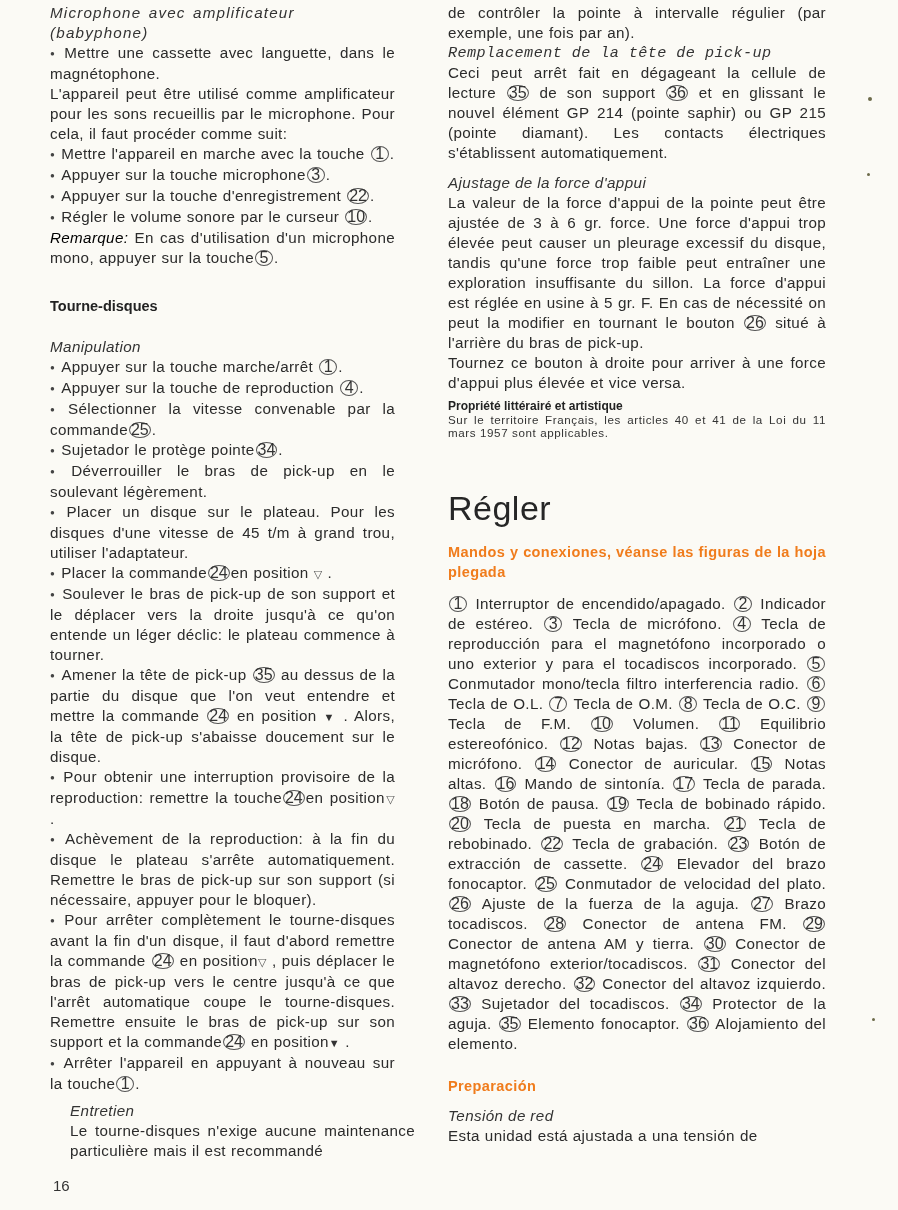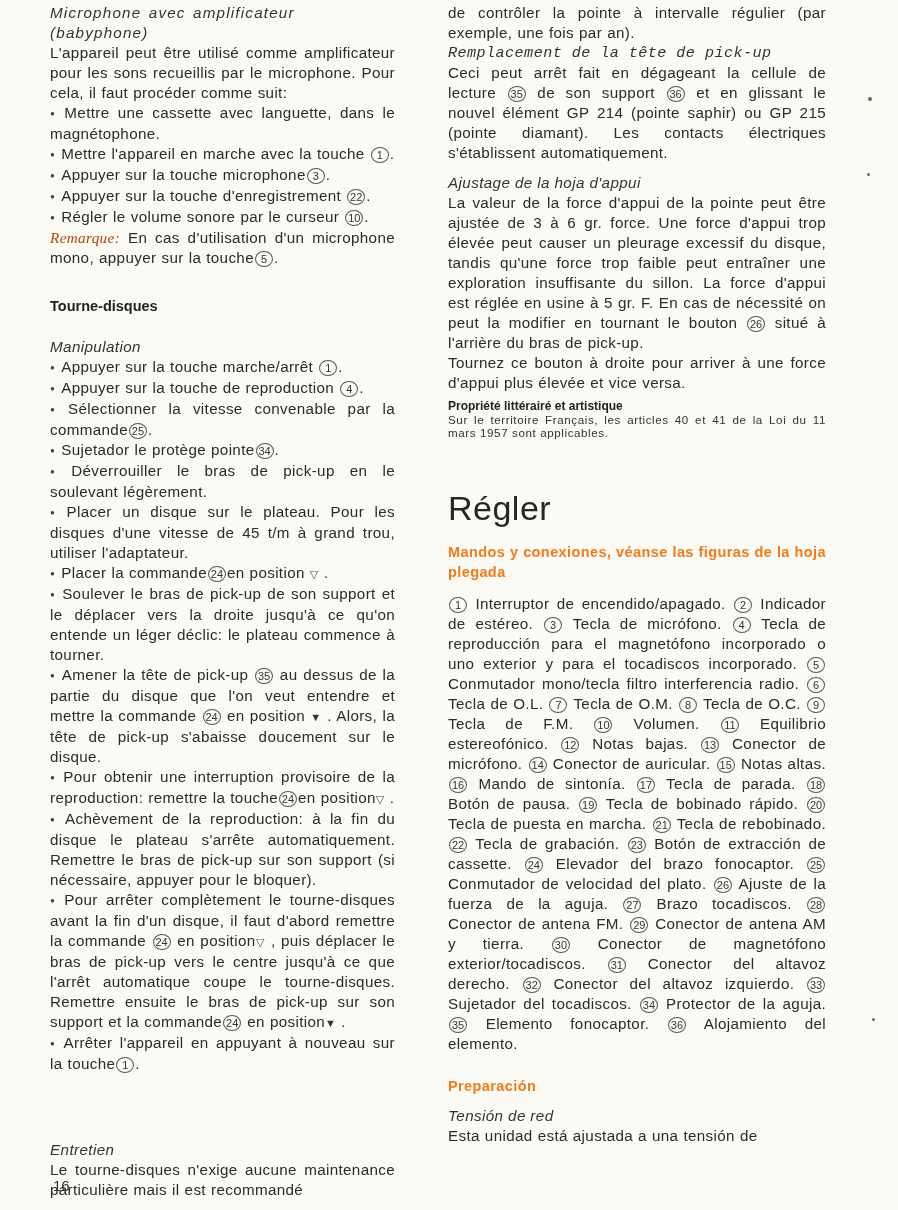--- a/index.html
+++ b/index.html
@@ -11,48 +11,48 @@
       position: relative;
     }
     .page { position: absolute; left: 0; top: 0; width: 898px; height: 1210px; }
     .col { position: absolute; top: 0; }
     .col-left { left: 50px; width: 345px; }
     .col-right { left: 448px; width: 378px; }
     .p {
       font-size: 15.2px; line-height: 20px; margin: 0;
       text-align: justify; letter-spacing: 0.35px; word-spacing: 0.5px;
     }
-    .it { font-style: italic; color: #c2410c; font-family: Liberation Serif, serif; }
+    .it { font-style: italic; color: #000000; }
     .sub { font-style: italic; font-size: 15.2px; line-height: 20px; margin: 0; color: #333; letter-spacing: 0.4px; }
     .h-bold { font-weight: bold; font-size: 14.5px; line-height: 20px; margin: 0; color: #222; }
     .bullet::before { content: "\25CF"; font-size: 8px; vertical-align: 2px; margin-right: 6px; color:#444; }
     .num {
       display: inline-block; min-width: 14px; height: 14px; line-height: 14px;
-      border: 1px solid #555; border-radius: 50%; font-size: 11px; text-align: center;
+      border: 1px solid #555; border-radius: 50%; font-size: 16px; text-align: center;
       vertical-align: 0px; margin: 0 1px; padding: 0 1px; letter-spacing: 0; color:#333;
     }
     .tri { font-size: 11px; color: #555; }
     .tri-filled { font-size: 11px; color: #333; }
     .copy-title { font-weight: bold; font-size: 12px; line-height: 14px; margin: 0; color: #222; }
     .copy-text { font-size: 11.6px; line-height: 13px; margin: 0; text-align: justify; letter-spacing: 0.6px; color: #333; }
     .lang-title { font-size: 34px; line-height: 40px; margin: 0; font-weight: normal; color: #262626; letter-spacing: 0.5px; }
     .orange-h { color: #f07c1c; font-weight: bold; font-size: 14.5px; line-height: 20px; margin: 0; letter-spacing: 0.4px; text-align: justify; }
     .page-num { position: absolute; left: 53px; top: 1177px; font-size: 15px; color: #333; }
     .speck { position: absolute; width: 4px; height: 4px; background: #6c6a4a; border-radius: 50%; }
   </style>
 </head>
 <body>
 
 <div class="page">
 
   <div class="col col-left">
     <div style="position:absolute; top:3px; width:345px;">
       <p class="sub" style="letter-spacing:1.2px; word-spacing:2px;">Microphone avec amplificateur (babyphone)</p>
+      <p class="p bullet"><span>Mettre une cassette avec languette, dans le magnétophone.</span></p>
       <p class="p">L'appareil peut être utilisé comme amplificateur pour les sons recueillis par le microphone. Pour cela, il faut procéder comme suit:</p>
-      <p class="p bullet"><span>Mettre une cassette avec languette, dans le magnétophone.</span></p>
       <p class="p bullet"><span>Mettre l'appareil en marche avec la touche</span> <span class="num">1</span>.</p>
       <p class="p bullet"><span>Appuyer sur la touche microphone</span><span class="num">3</span>.</p>
       <p class="p bullet"><span>Appuyer sur la touche d'enregistrement</span> <span class="num">22</span>.</p>
       <p class="p bullet"><span>Régler le volume sonore par le curseur</span> <span class="num">10</span>.</p>
       <p class="p"><span class="it">Remarque:</span> <span>En cas d'utilisation d'un microphone mono, appuyer sur la touche</span><span class="num">5</span>.</p>
     </div>
 
     <div style="position:absolute; top:296px; width:345px;">
       <p class="h-bold">Tourne-disques</p>
       <p class="sub" style="margin-top:21px;">Manipulation</p>
@@ -64,34 +64,34 @@
       <p class="p bullet"><span>Placer un disque sur le plateau. Pour les disques d'une vitesse de 45 t/m à grand trou, utiliser l'adaptateur.</span></p>
       <p class="p bullet"><span>Placer la commande</span><span class="num">24</span><span>en position</span> <span class="tri">▽</span> <span>.</span></p>
       <p class="p bullet"><span>Soulever le bras de pick-up de son support et le déplacer vers la droite jusqu'à ce qu'on entende un léger déclic: le plateau commence à tourner.</span></p>
       <p class="p bullet"><span>Amener la tête de pick-up</span> <span class="num">35</span> <span>au dessus de la partie du disque que l'on veut entendre et mettre la commande</span> <span class="num">24</span> <span>en position</span> <span class="tri-filled">▼</span> <span>. Alors, la tête de pick-up s'abaisse doucement sur le disque.</span></p>
       <p class="p bullet"><span>Pour obtenir une interruption provisoire de la reproduction: remettre la touche</span><span class="num">24</span><span>en position</span><span class="tri">▽</span> <span>.</span></p>
       <p class="p bullet"><span>Achèvement de la reproduction: à la fin du disque le plateau s'arrête automatiquement. Remettre le bras de pick-up sur son support (si nécessaire, appuyer pour le bloquer).</span></p>
       <p class="p bullet"><span>Pour arrêter complètement le tourne-disques avant la fin d'un disque, il faut d'abord remettre la commande</span> <span class="num">24</span> <span>en position</span><span class="tri">▽</span> <span>, puis déplacer le bras de pick-up vers le centre jusqu'à ce que l'arrêt automatique coupe le tourne-disques. Remettre ensuite le bras de pick-up sur son support et la commande</span><span class="num">24</span> <span>en position</span><span class="tri-filled">▼</span> <span>.</span></p>
       <p class="p bullet"><span>Arrêter l'appareil en appuyant à nouveau sur la touche</span><span class="num">1</span><span>.</span></p>
     </div>
 
-    <div style="position:absolute; top:1140px; width:345px;">
+    <div style="position:absolute; top:1101px; width:345px;margin-left:20px;">
       <p class="sub">Entretien</p>
       <p class="p">Le tourne-disques n'exige aucune maintenance particulière mais il est recommandé</p>
     </div>
   </div>
 
   <div class="col col-right">
     <div style="position:absolute; top:3px; width:378px;">
       <p class="p">de contrôler la pointe à intervalle régulier (par exemple, une fois par an).</p>
 
       <p class="sub" style="margin-top:0;font-family:Liberation Mono, monospace;">Remplacement de la tête de pick-up</p>
       <p class="p"><span>Ceci peut arrêt fait en dégageant la cellule de lecture</span> <span class="num">35</span> <span>de son support</span> <span class="num">36</span> <span>et en glissant le nouvel élément GP 214 (pointe saphir) ou GP 215 (pointe diamant). Les contacts électriques s'établissent automatiquement.</span></p>
 
-      <p class="sub" style="margin-top:10px;">Ajustage de la hoja d'appui</p>
+      <p class="sub" style="margin-top:10px;">Ajustage de la force d'appui</p>
       <p class="p"><span>La valeur de la force d'appui de la pointe peut être ajustée de 3 à 6 gr. force. Une force d'appui trop élevée peut causer un pleurage excessif du disque, tandis qu'une force trop faible peut entraîner une exploration insuffisante du sillon. La force d'appui est réglée en usine à 5 gr. F. En cas de nécessité on peut la modifier en tournant le bouton</span> <span class="num">26</span> <span>situé à l'arrière du bras de pick-up.</span></p>
       <p class="p">Tournez ce bouton à droite pour arriver à une force d'appui plus élevée et vice versa.</p>
 
       <p class="copy-title" style="margin-top:6px;">Propriété littérairé et artistique</p>
       <p class="copy-text">Sur le territoire Français, les articles 40 et 41 de la Loi du 11 mars 1957 sont applicables.</p>
     </div>
 
     <div style="position:absolute; top:488px; width:378px;">
       <h1 class="lang-title">Régler</h1>
       <p class="orange-h" style="margin-top:14px;">Mandos y conexiones, véanse las figuras de la hoja plegada</p>

